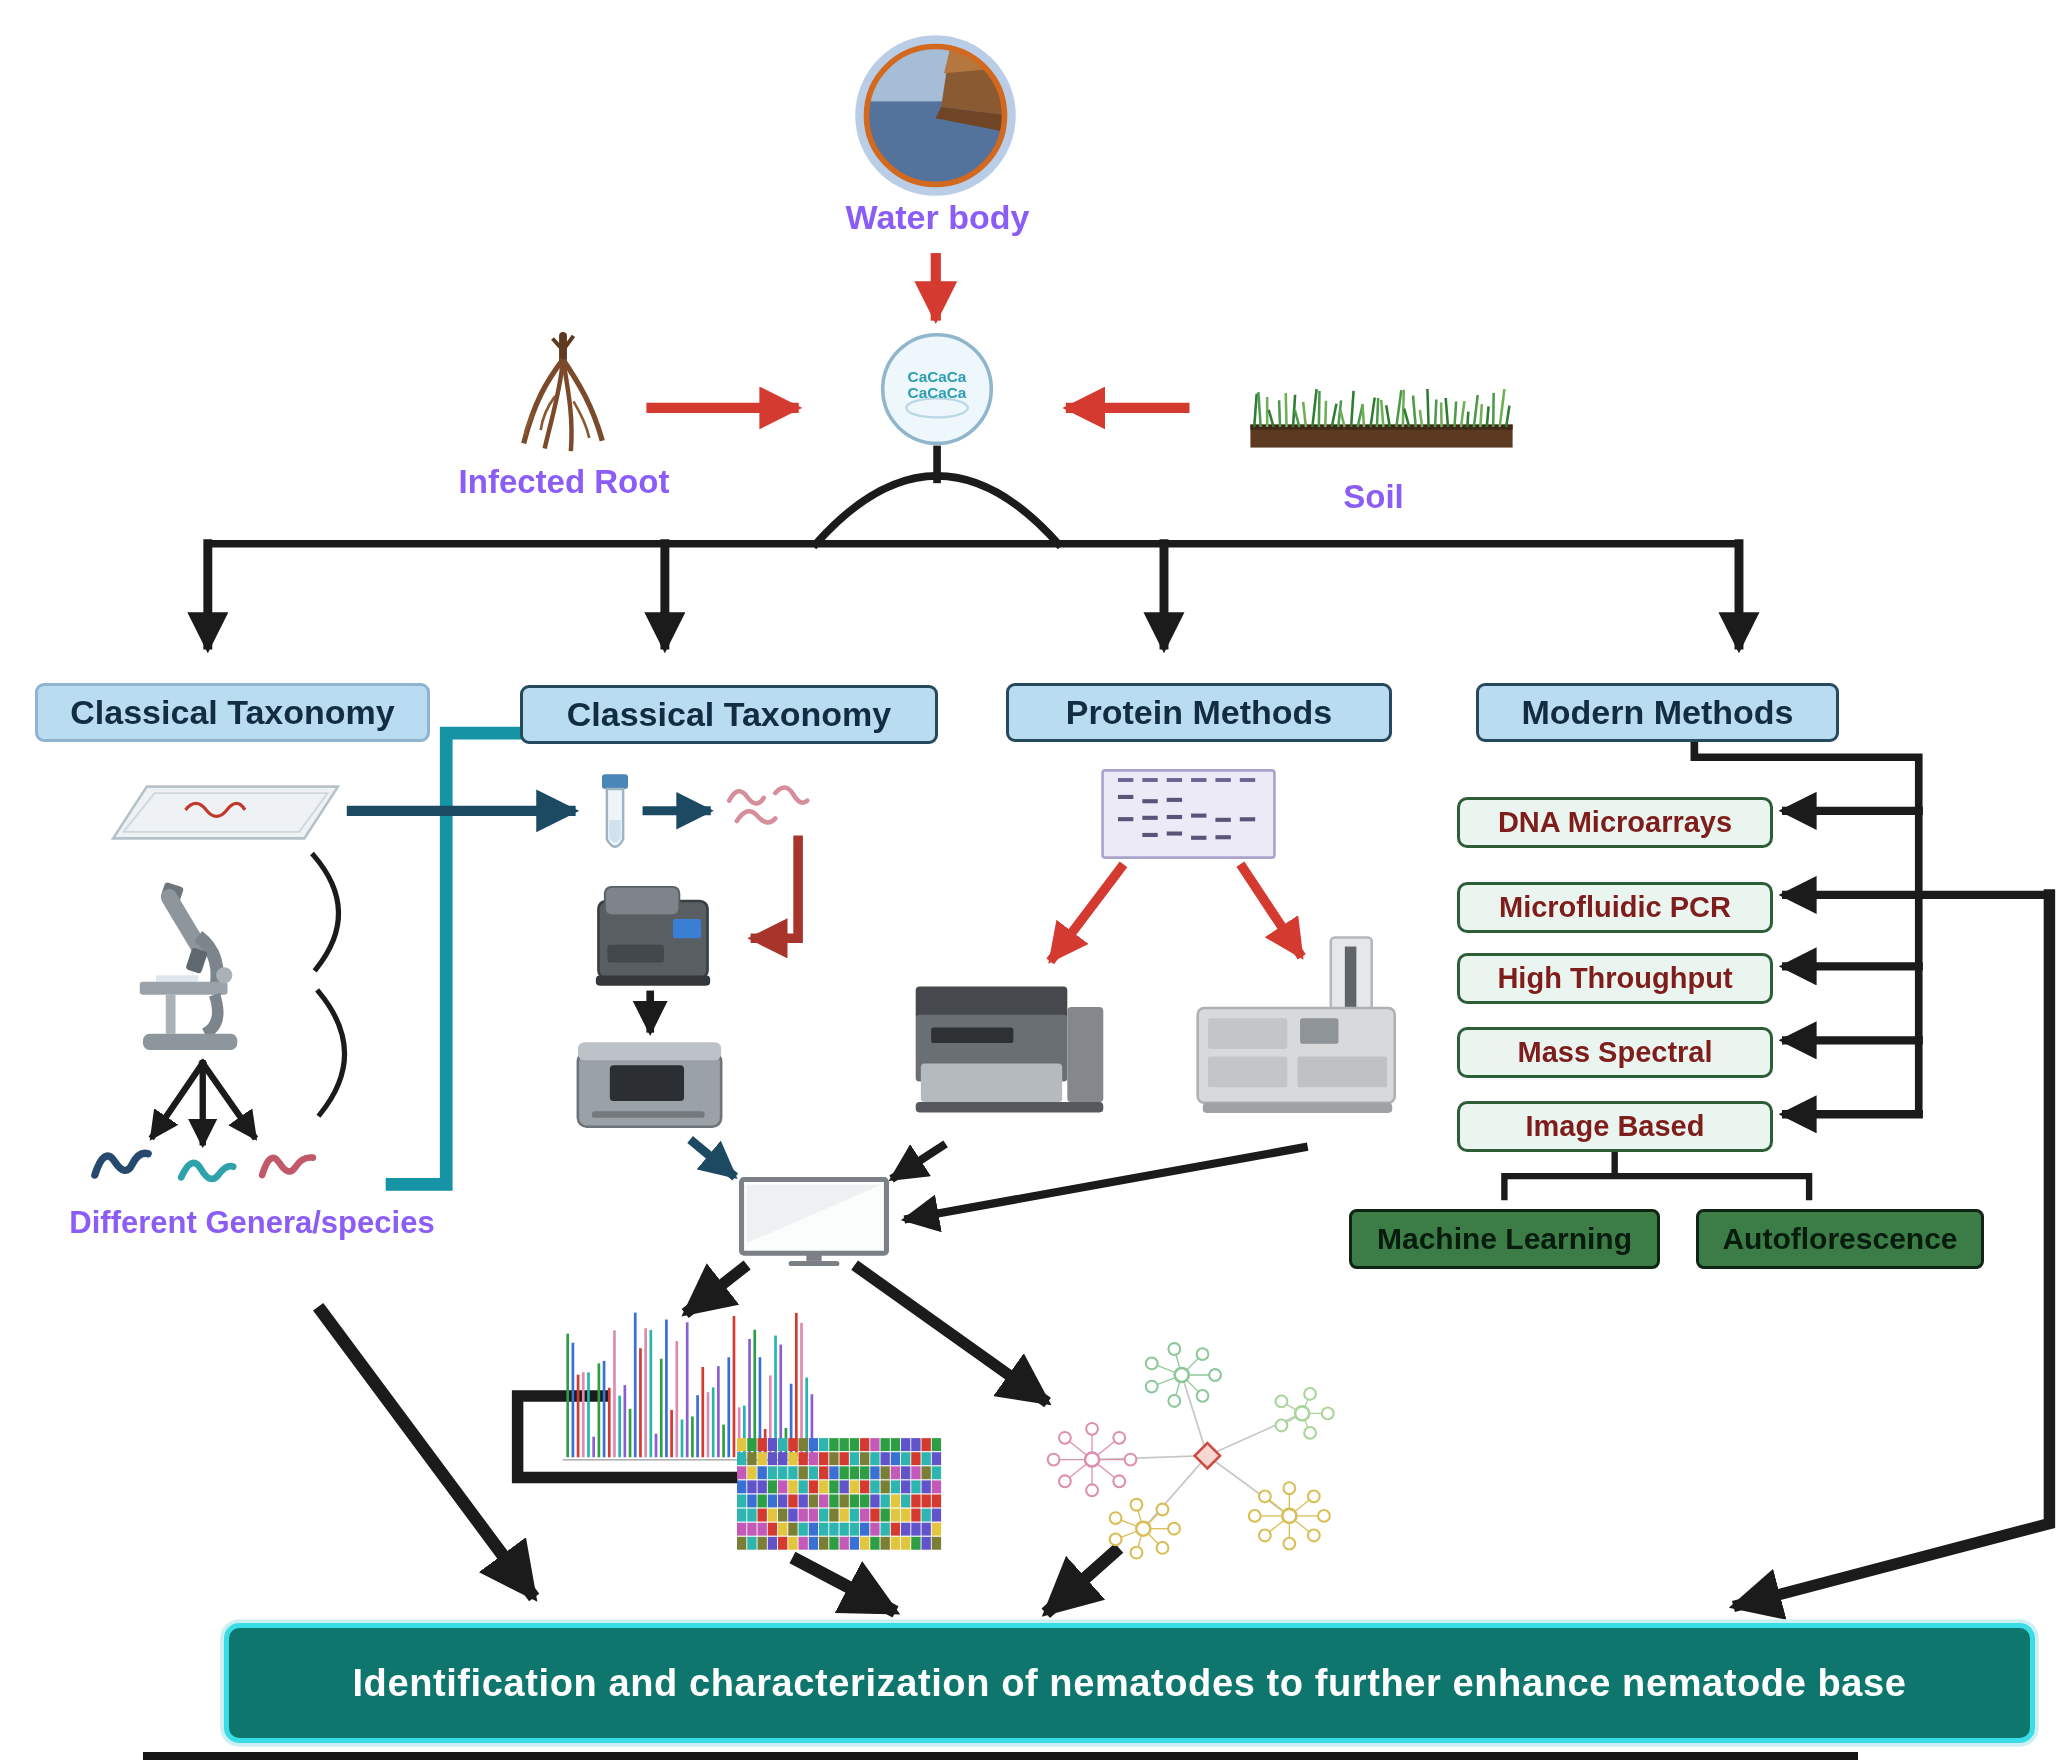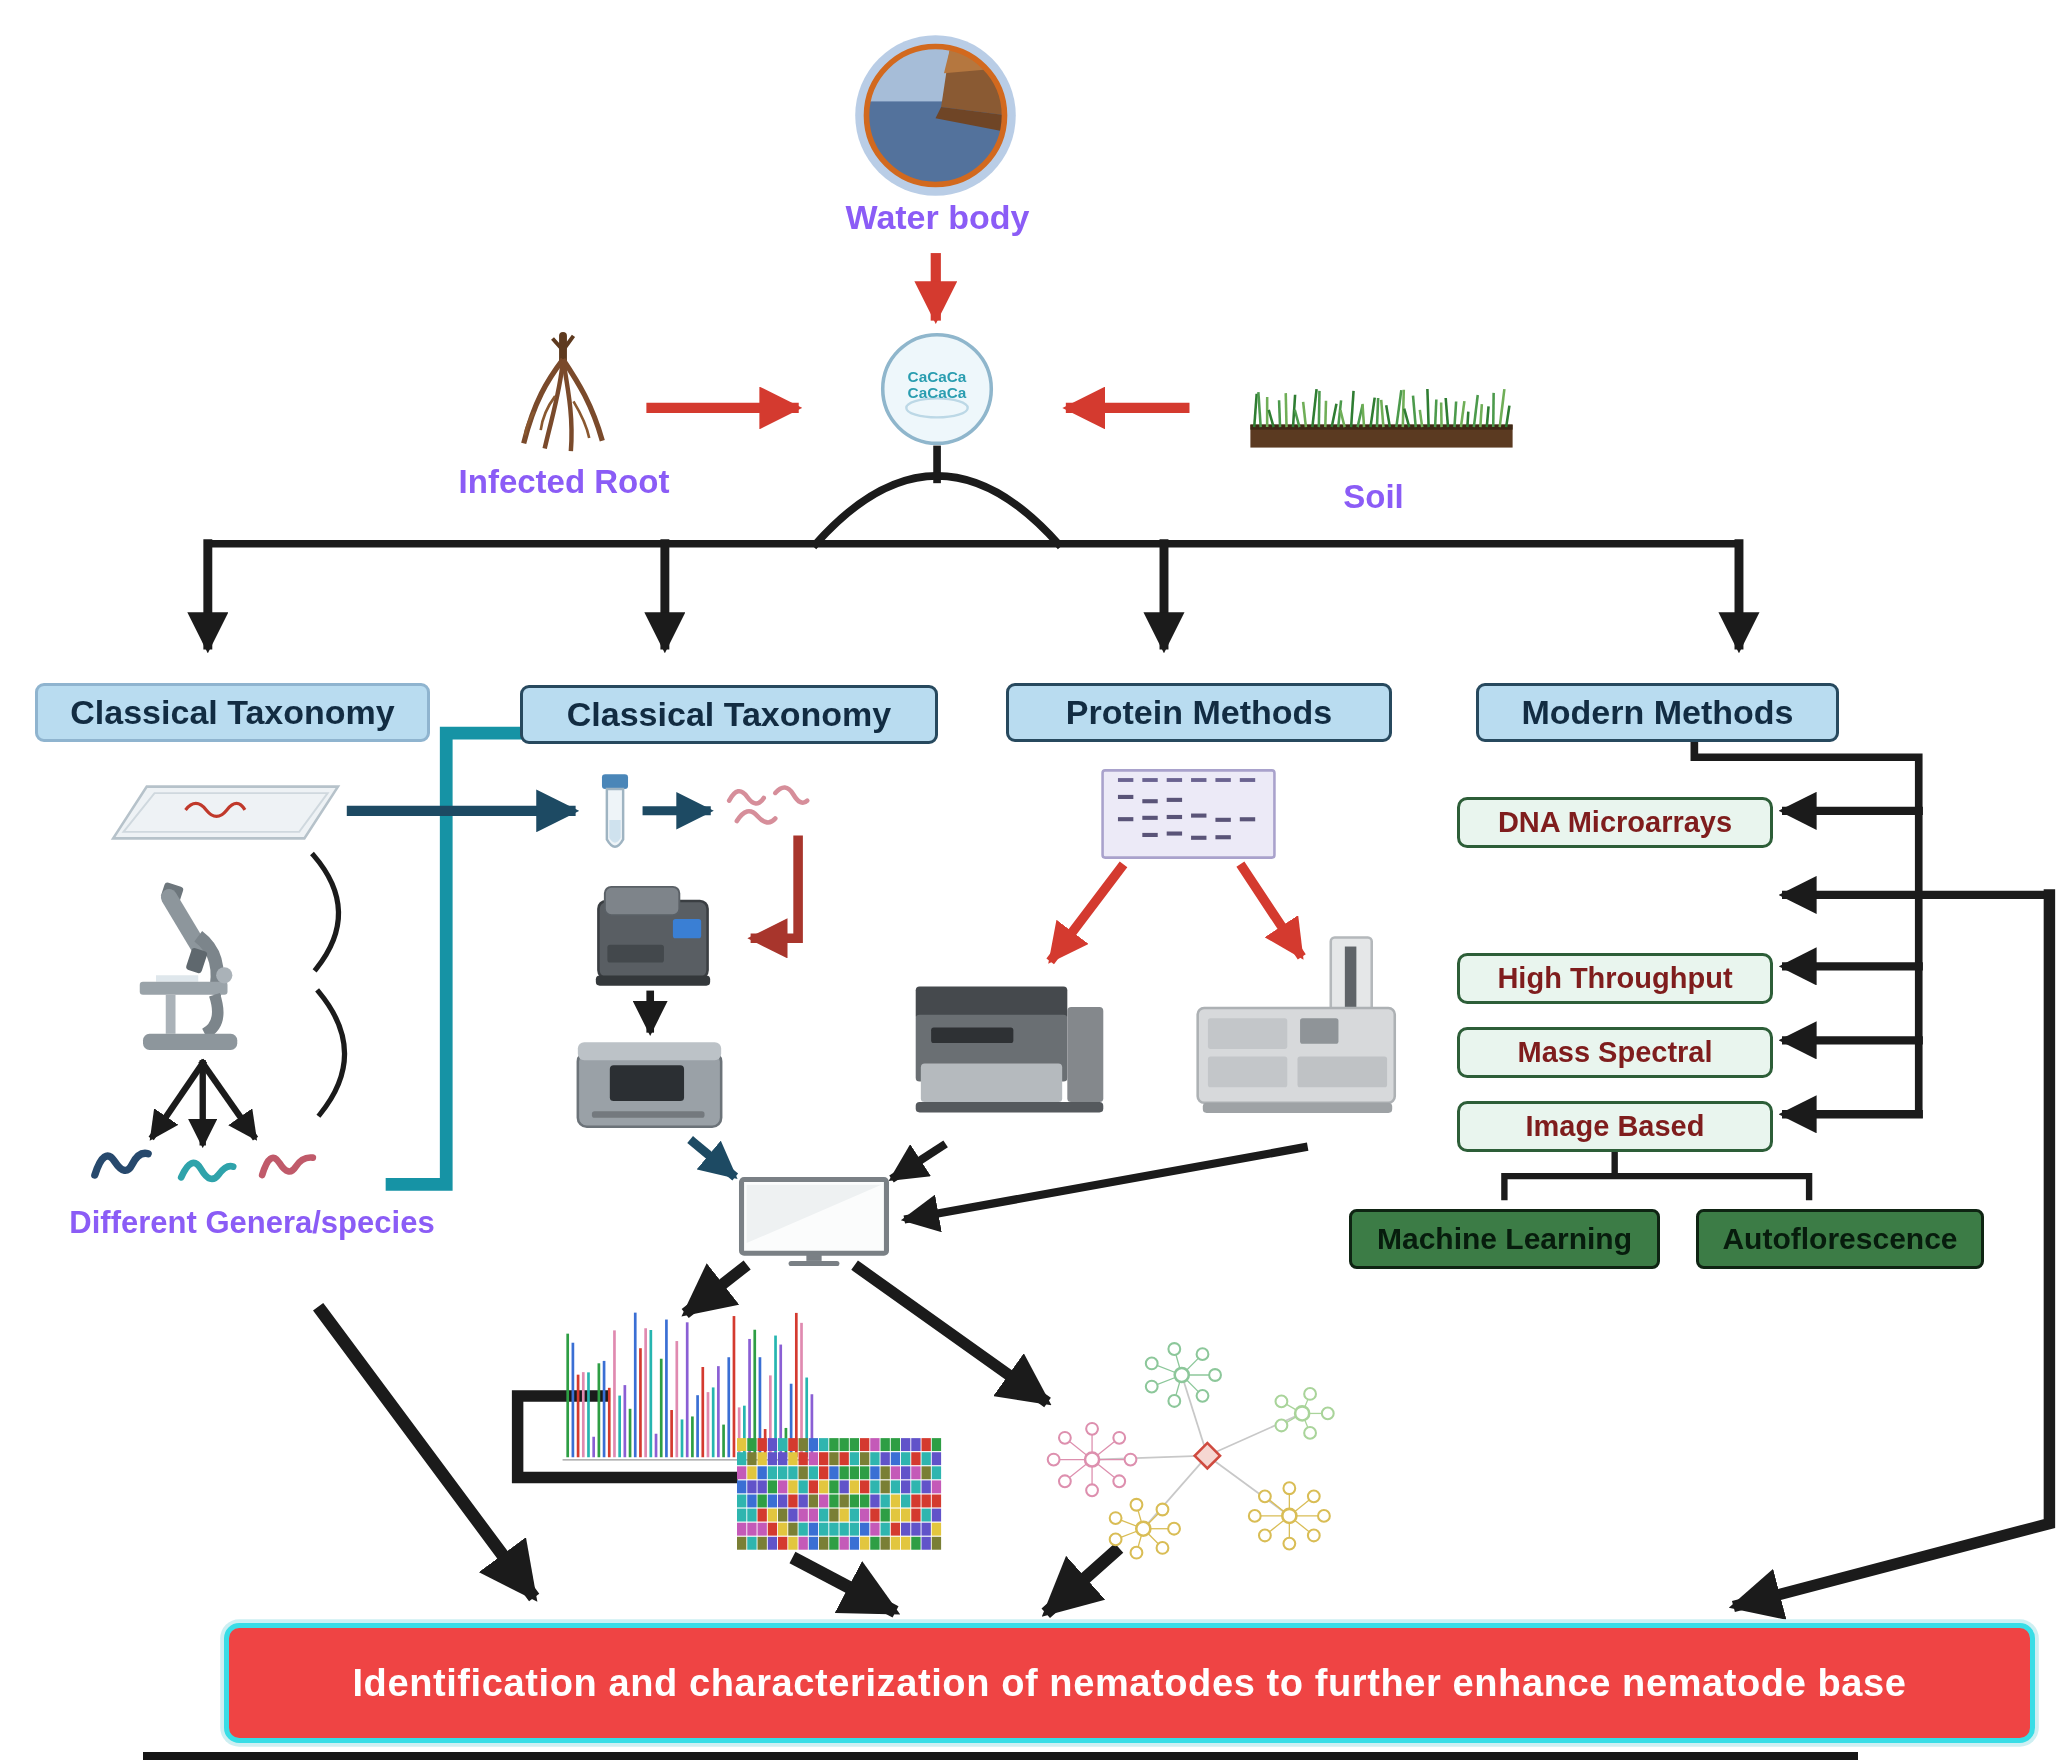--- a/index.html
+++ b/index.html
@@ -8,21 +8,21 @@
   #canvas{position:relative;width:2066px;height:1760px;background:#fff;overflow:hidden;}
   #connectors{position:absolute;left:0;top:0;z-index:1;}
   .icon{position:absolute;z-index:2;}
   .icon svg{width:100%;height:100%;display:block;}
   .lbl{position:absolute;z-index:2;font-weight:bold;color:#8b5cf6;text-align:center;line-height:1.1;}
   .bbox{position:absolute;z-index:2;display:flex;align-items:center;justify-content:center;font-weight:bold;text-align:center;margin-top:12px;}
   .branch{background:#b9dcf0;border:3.2px solid #27495e;border-radius:9px;color:#122c42;font-size:34px;}
   .branch.light{border-color:#8fb4cf;}
   .mitem{background:#e9f5ee;border:3.2px solid #2d5e38;border-radius:10.2px;color:#7f1d1d;font-size:29px;}
   .gbox{background:#3c7c46;border:3.2px solid #0f2413;border-radius:7.7px;color:#071c0d;font-size:30px;}
-  #footerBox{position:absolute;z-index:2;background:#ef4444;border:5.7px solid #38dde6;border-radius:15.3px;
+  #footerBox{position:absolute;z-index:2;background:#0f766e;border:5.7px solid #38dde6;border-radius:15.3px;
     box-shadow:0 0 0 3.8px #cdeff2;color:#ffffff;font-size:38px;font-weight:bold;letter-spacing:0.6px;
     display:flex;align-items:center;justify-content:center;text-align:center;padding:0 19px;}
   #bottomStrip{position:absolute;z-index:2;background:#151515;}
 </style>
 </head>
 <body>
 
 <div id="canvas">
 
   <svg id="connectors" width="2066" height="1760" viewBox="0 0 3241 2761">
@@ -310,20 +310,21 @@
       <rect x="6" y="58" width="154" height="74" rx="5" fill="#d7d9db" stroke="#adb1b4" stroke-width="2"></rect>
       <rect x="14" y="66" width="62" height="24" rx="2" fill="#c3c6c9"></rect>
       <rect x="14" y="96" width="62" height="24" rx="2" fill="#c3c6c9"></rect>
       <rect x="86" y="66" width="30" height="20" rx="2" fill="#8f9498"></rect>
       <rect x="84" y="96" width="70" height="24" rx="2" fill="#bfc2c5"></rect>
       <rect x="10" y="132" width="148" height="8" rx="3" fill="#9ea2a5"></rect>
     </svg>
   </div>
 
   <div class="bbox mitem" style="left:1457px;top:785px;width:316px;height:51px">DNA Microarrays</div>
+  <div class="bbox mitem" style="left:1457px;top:870px;width:316px;height:51px">Microfluidic PCR</div>
   <div class="bbox mitem" style="left:1457px;top:941px;width:316px;height:51px">High Throughput</div>
   <div class="bbox mitem" style="left:1457px;top:1015px;width:316px;height:51px">Mass Spectral</div>
   <div class="bbox mitem" style="left:1457px;top:1089px;width:316px;height:51px">Image Based</div>
   <div class="bbox gbox" style="left:1349px;top:1197px;width:311px;height:60px">Machine Learning</div>
   <div class="bbox gbox" style="left:1696px;top:1197px;width:288px;height:60px">Autoflorescence</div>
 
   <div class="icon" style="left:560px;top:1289px;width:263px;height:180px">
     <svg viewBox="0 0 205 140">
         <g id="peaks">
           <line x1="6" y1="131" x2="6" y2="34.65512894053245" stroke="#2e9e44" stroke-width="2.1"></line>

